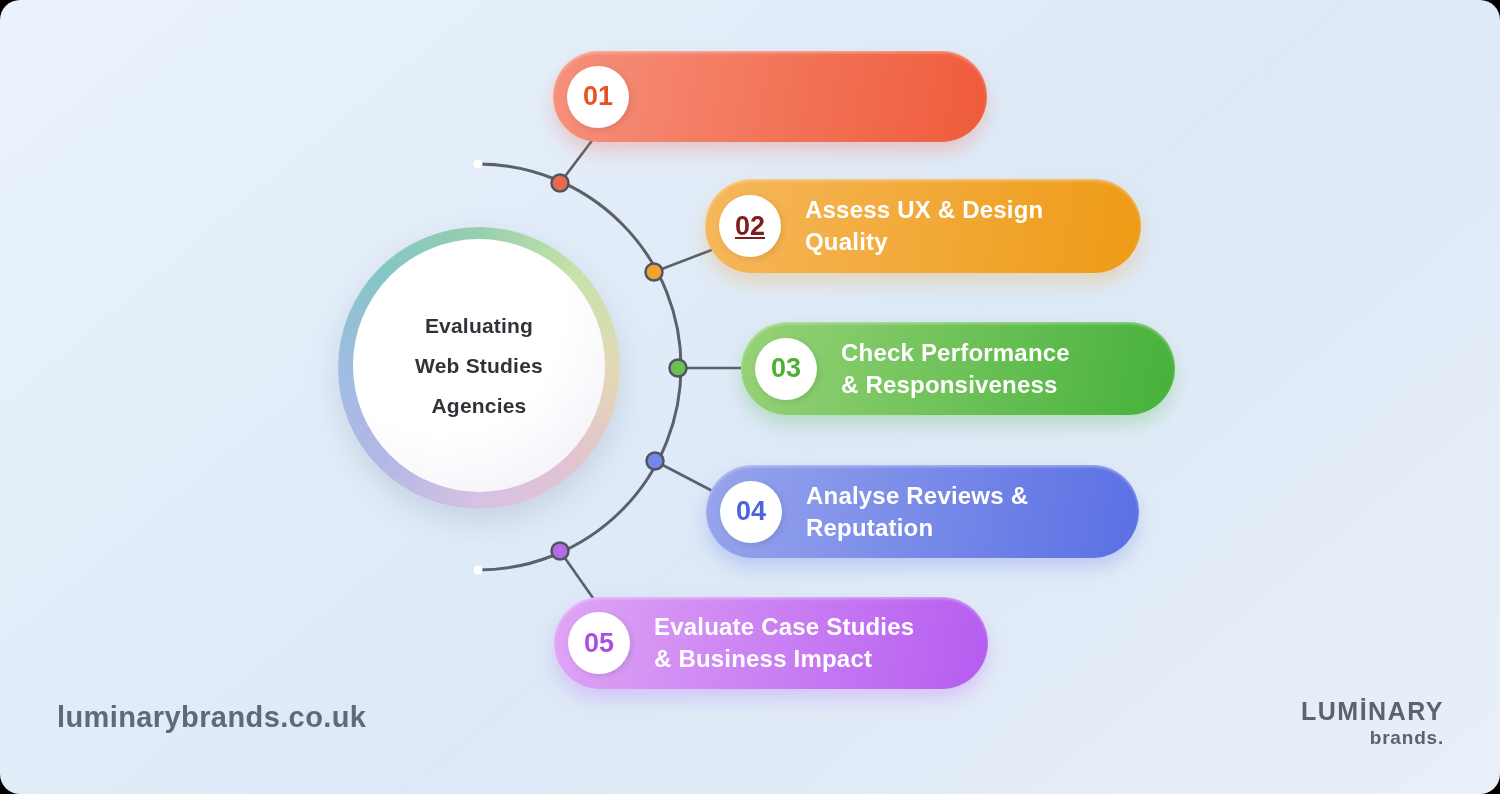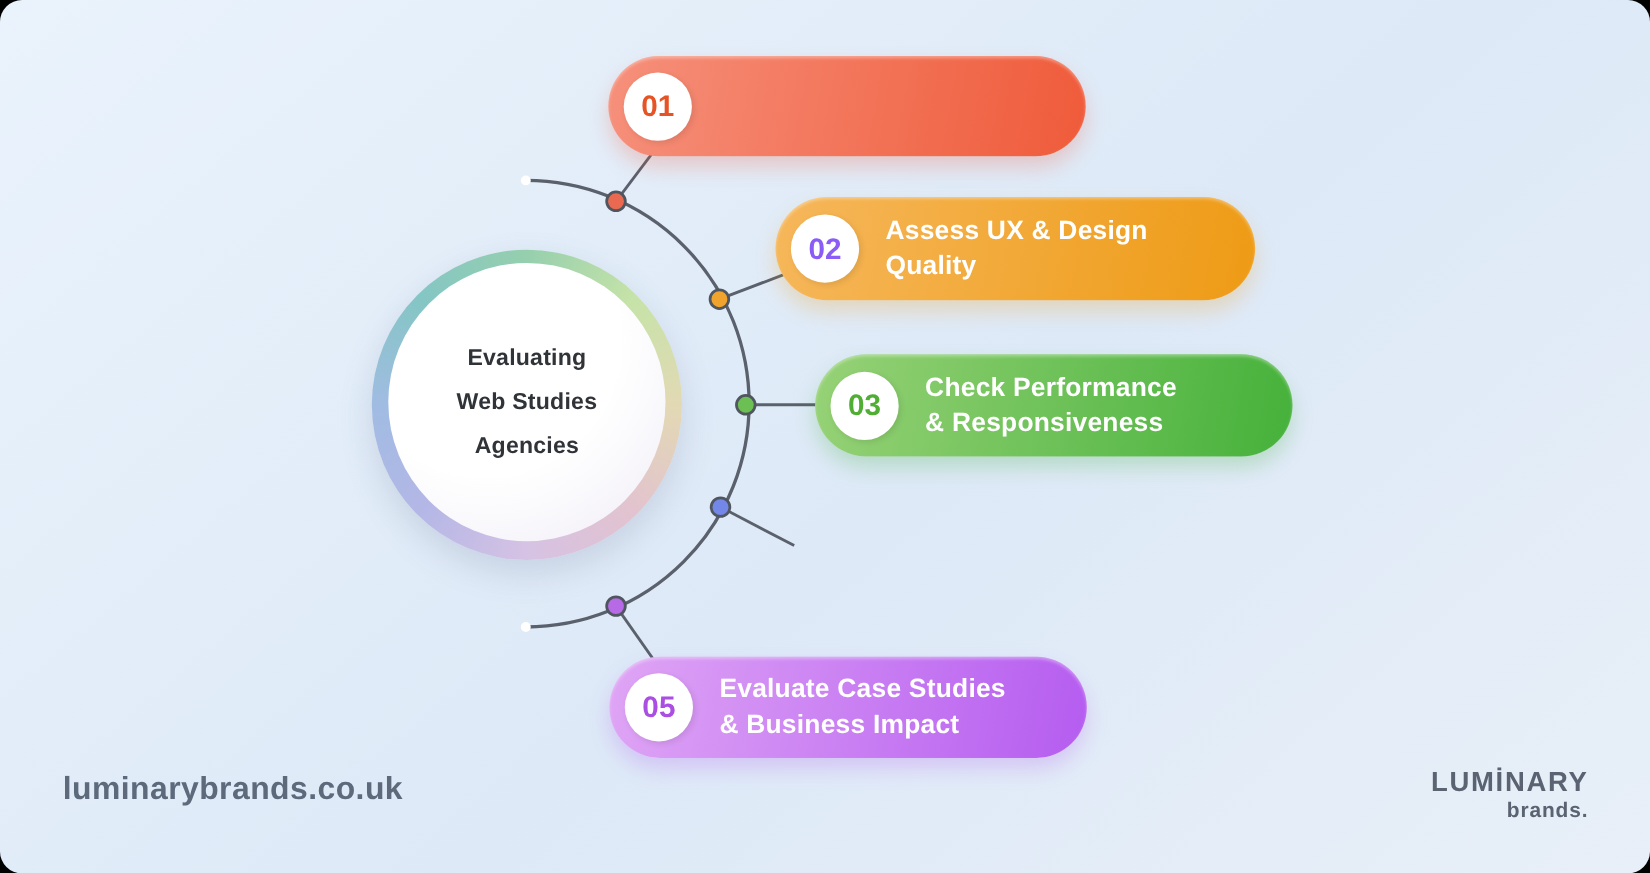--- a/index.html
+++ b/index.html
@@ -104,31 +104,36 @@
       <div class="hub-title-line">Web Studies</div>
       <div class="hub-title-line">Agencies</div>
     </div>
   </div>
 
   <div class="pill pill-1" style="background: linear-gradient(100deg, rgb(246, 144, 123), rgb(239, 91, 58)); box-shadow: rgba(239, 91, 58, 0.25) 0px 10px 18px, rgba(255, 255, 255, 0.35) 0px 2px 3px inset; gap: 12px;">
     <div class="num-circle" style="color: rgb(230, 84, 37);">01</div>
   </div>
 
   <div class="pill pill-2" style="background: linear-gradient(100deg, rgb(246, 183, 91), rgb(238, 155, 21)); box-shadow: rgba(238, 155, 21, 0.25) 0px 10px 18px, rgba(255, 255, 255, 0.35) 0px 2px 3px inset;">
-    <div class="num-circle" style="color: #8b5cf6;">02</div>
+    <div class="num-circle" style="color: #7f1d1d; text-decoration: underline;">02</div>
     <div class="pill-label">Assess UX &amp; Design
 Quality</div>
   </div>
 
   <div class="pill pill-3" style="background: linear-gradient(100deg, rgb(151, 210, 119), rgb(69, 177, 58)); box-shadow: rgba(69, 177, 58, 0.25) 0px 10px 18px, rgba(255, 255, 255, 0.35) 0px 2px 3px inset;">
     <div class="num-circle" style="color: rgb(79, 174, 51);">03</div>
     <div class="pill-label">Check Performance
 &amp; Responsiveness</div>
   </div>
 
+  <div class="pill pill-4" style="background: linear-gradient(100deg, rgb(151, 165, 236), rgb(90, 111, 228)); box-shadow: rgba(90, 111, 228, 0.25) 0px 10px 18px, rgba(255, 255, 255, 0.35) 0px 2px 3px inset;">
+    <div class="num-circle" style="color: rgb(74, 99, 222);">04</div>
+    <div class="pill-label">Analyse Reviews &amp;
+Reputation</div>
+  </div>
 
   <div class="pill pill-5" style="background: linear-gradient(100deg, rgb(223, 165, 245), rgb(181, 92, 240)); box-shadow: rgba(181, 92, 240, 0.25) 0px 10px 18px, rgba(255, 255, 255, 0.35) 0px 2px 3px inset;">
     <div class="num-circle" style="color: rgb(171, 79, 227);">05</div>
     <div class="pill-label">Evaluate Case Studies
 &amp; Business Impact</div>
   </div>
 
   <div class="site-url">luminarybrands.co.uk</div>
 
   <div class="brand-logo">

